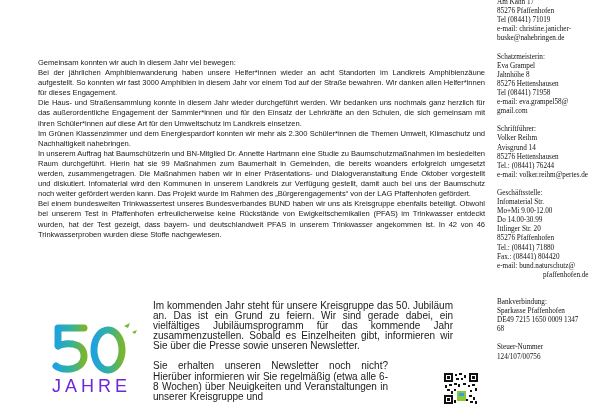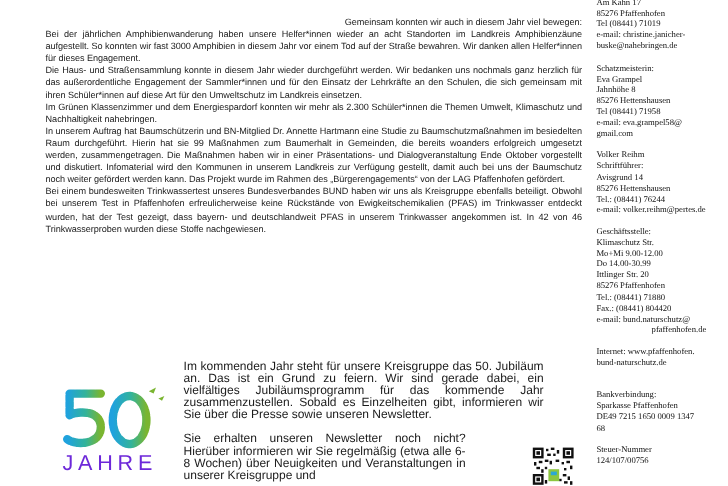--- a/index.html
+++ b/index.html
@@ -6,21 +6,21 @@
   body {
     width: 607px; height: 405px; overflow: hidden; background: #ffffff;
     position: relative; color: #1a1a1a;
   }
   .main {
     position: absolute; left: 38px; top: 14px; width: 447px;
     font-family: "Liberation Sans", sans-serif; font-size: 7.6px; line-height: 10.1px;
     letter-spacing: -0.05px;
   }
   .main p { margin: 0; text-align: justify; }
-  .main p.intro { text-align: right; }
+  .main p.intro { text-align: left; margin-top: 44px; }
   .sidebar {
     position: absolute; left: 497px; top: -2px; width: 110px;
     font-family: "Liberation Serif", serif; font-size: 7.2px; line-height: 9.1px;
     color: #111;
   }
   .sidebar .block { margin-bottom: 9.1px; }
   .sidebar .line { display: block; white-space: nowrap; }
   .sidebar .line.indent { padding-left: 46px; }
   .sidebar .spacer { height: 9px; }
   .logo {
@@ -63,42 +63,38 @@
   <div class="block">
     <span class="line">Schatzmeisterin:</span>
     <span class="line">Eva Grampel</span>
     <span class="line">Jahnhöhe 8</span>
     <span class="line">85276 Hettenshausen</span>
     <span class="line">Tel (08441) 71958</span>
     <span class="line">e-mail: eva.grampel58@</span>
     <span class="line">gmail.com</span>
   </div>
   <div class="block">
+    <span class="line">Schriftführer:</span>
     <span class="line">Volker Reihm</span>
-    <span class="line">Schriftführer:</span>
     <span class="line">Avisgrund 14</span>
     <span class="line">85276 Hettenshausen</span>
     <span class="line">Tel.: (08441) 76244</span>
     <span class="line">e-mail: volker.reihm@pertes.de</span>
   </div>
   <div class="block">
     <span class="line">Geschäftsstelle:</span>
-    <span class="line">Klimaschutz Str.</span>
+    <span class="line">Infomaterial Str.</span>
     <span class="line">Mo+Mi 9.00-12.00</span>
     <span class="line">Do 14.00-30.99</span>
     <span class="line">Ittlinger Str. 20</span>
     <span class="line">85276 Pfaffenhofen</span>
     <span class="line">Tel.: (08441) 71880</span>
     <span class="line">Fax.: (08441) 804420</span>
     <span class="line">e-mail: bund.naturschutz@</span>
     <span class="line indent">pfaffenhofen.de</span>
-  </div>
-  <div class="block">
-    <span class="line">Internet: www.pfaffenhofen.</span>
-    <span class="line">bund-naturschutz.de</span>
   </div>
   <div class="spacer"></div>
   <div class="block">
     <span class="line">Bankverbindung:</span>
     <span class="line">Sparkasse Pfaffenhofen</span>
     <span class="line">DE49 7215 1650 0009 1347</span>
     <span class="line">68</span>
   </div>
   <div class="block">
     <span class="line">Steuer-Nummer</span>

